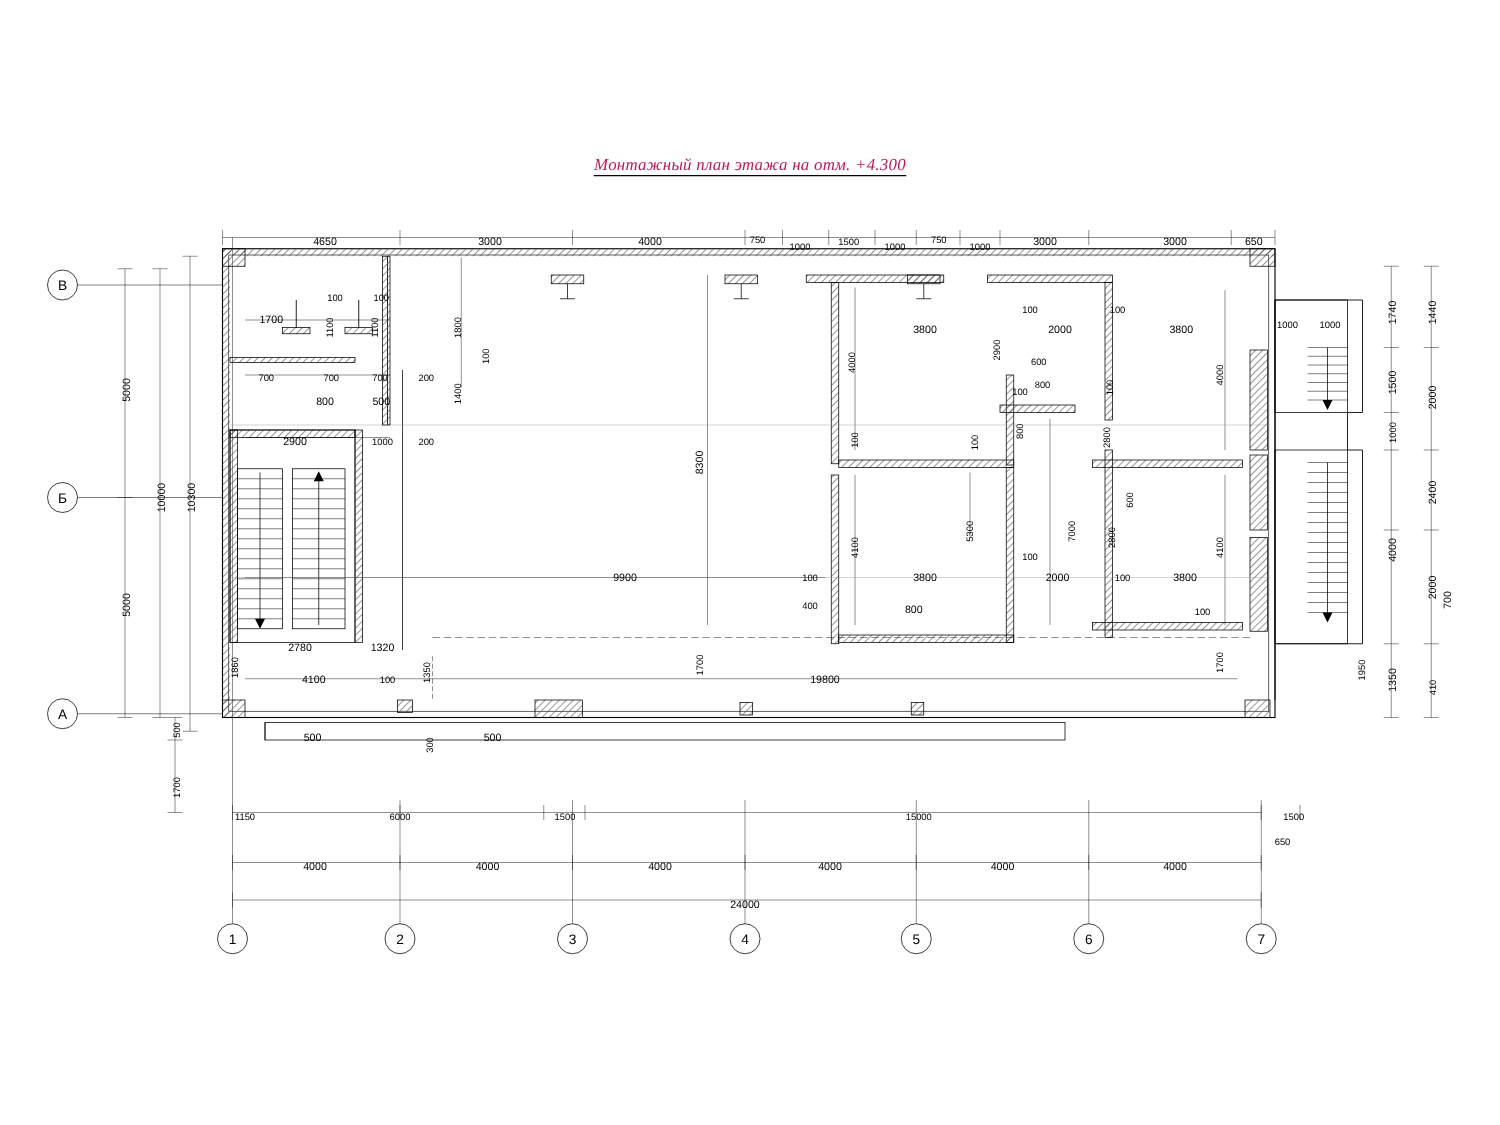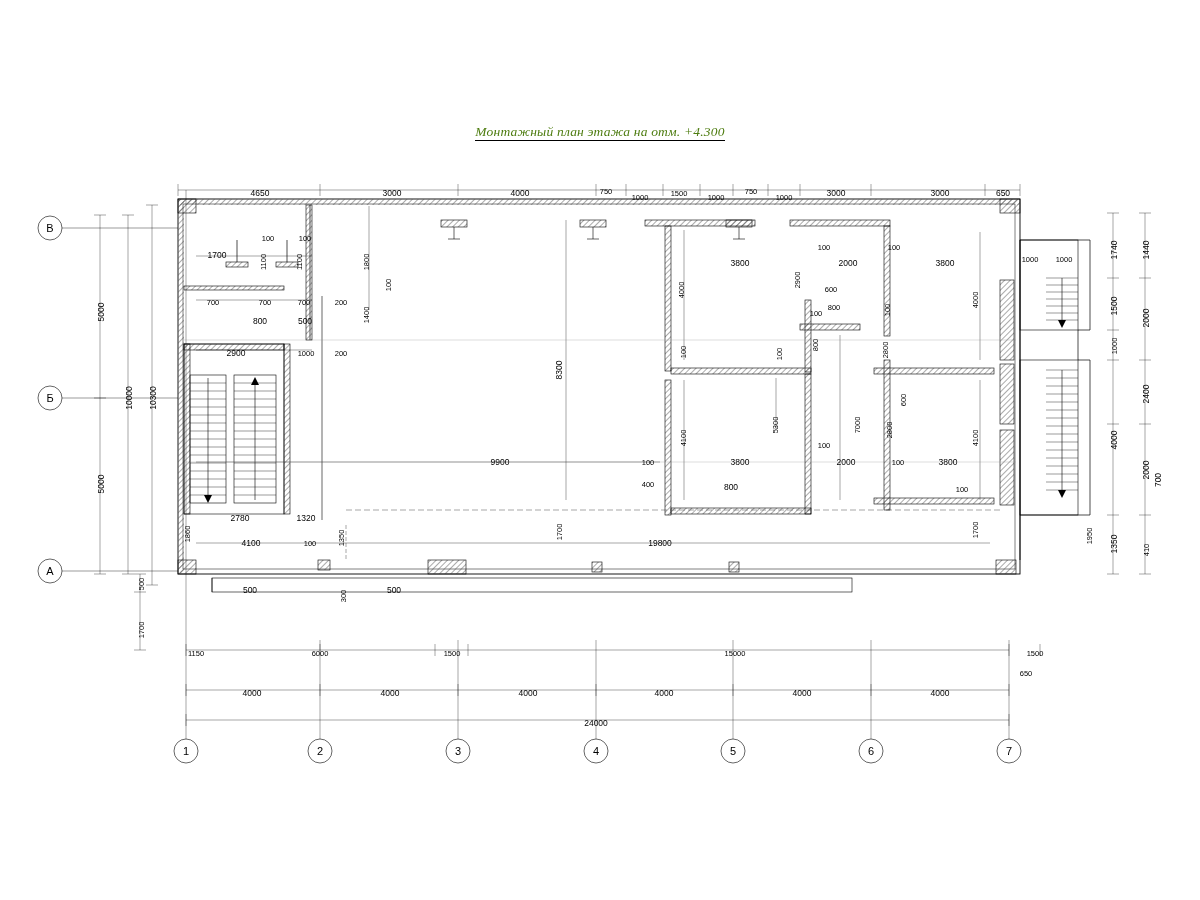--- a/index.html
+++ b/index.html
@@ -17,21 +17,21 @@
   }
   #title {
     position: absolute;
     left: 0;
     top: 124px;
     width: 1200px;
     text-align: center;
     font-family: "Liberation Serif", serif;
     font-style: italic;
     font-size: 13.5px;
-    color: #4d7c0f;
+    color: #be185d;
     letter-spacing: 0.2px;
   }
   #title span {
     border-bottom: 1px solid #000;
     padding-bottom: 1px;
   }
   svg#plan {
     position: absolute;
     left: 0;
     top: 0;

